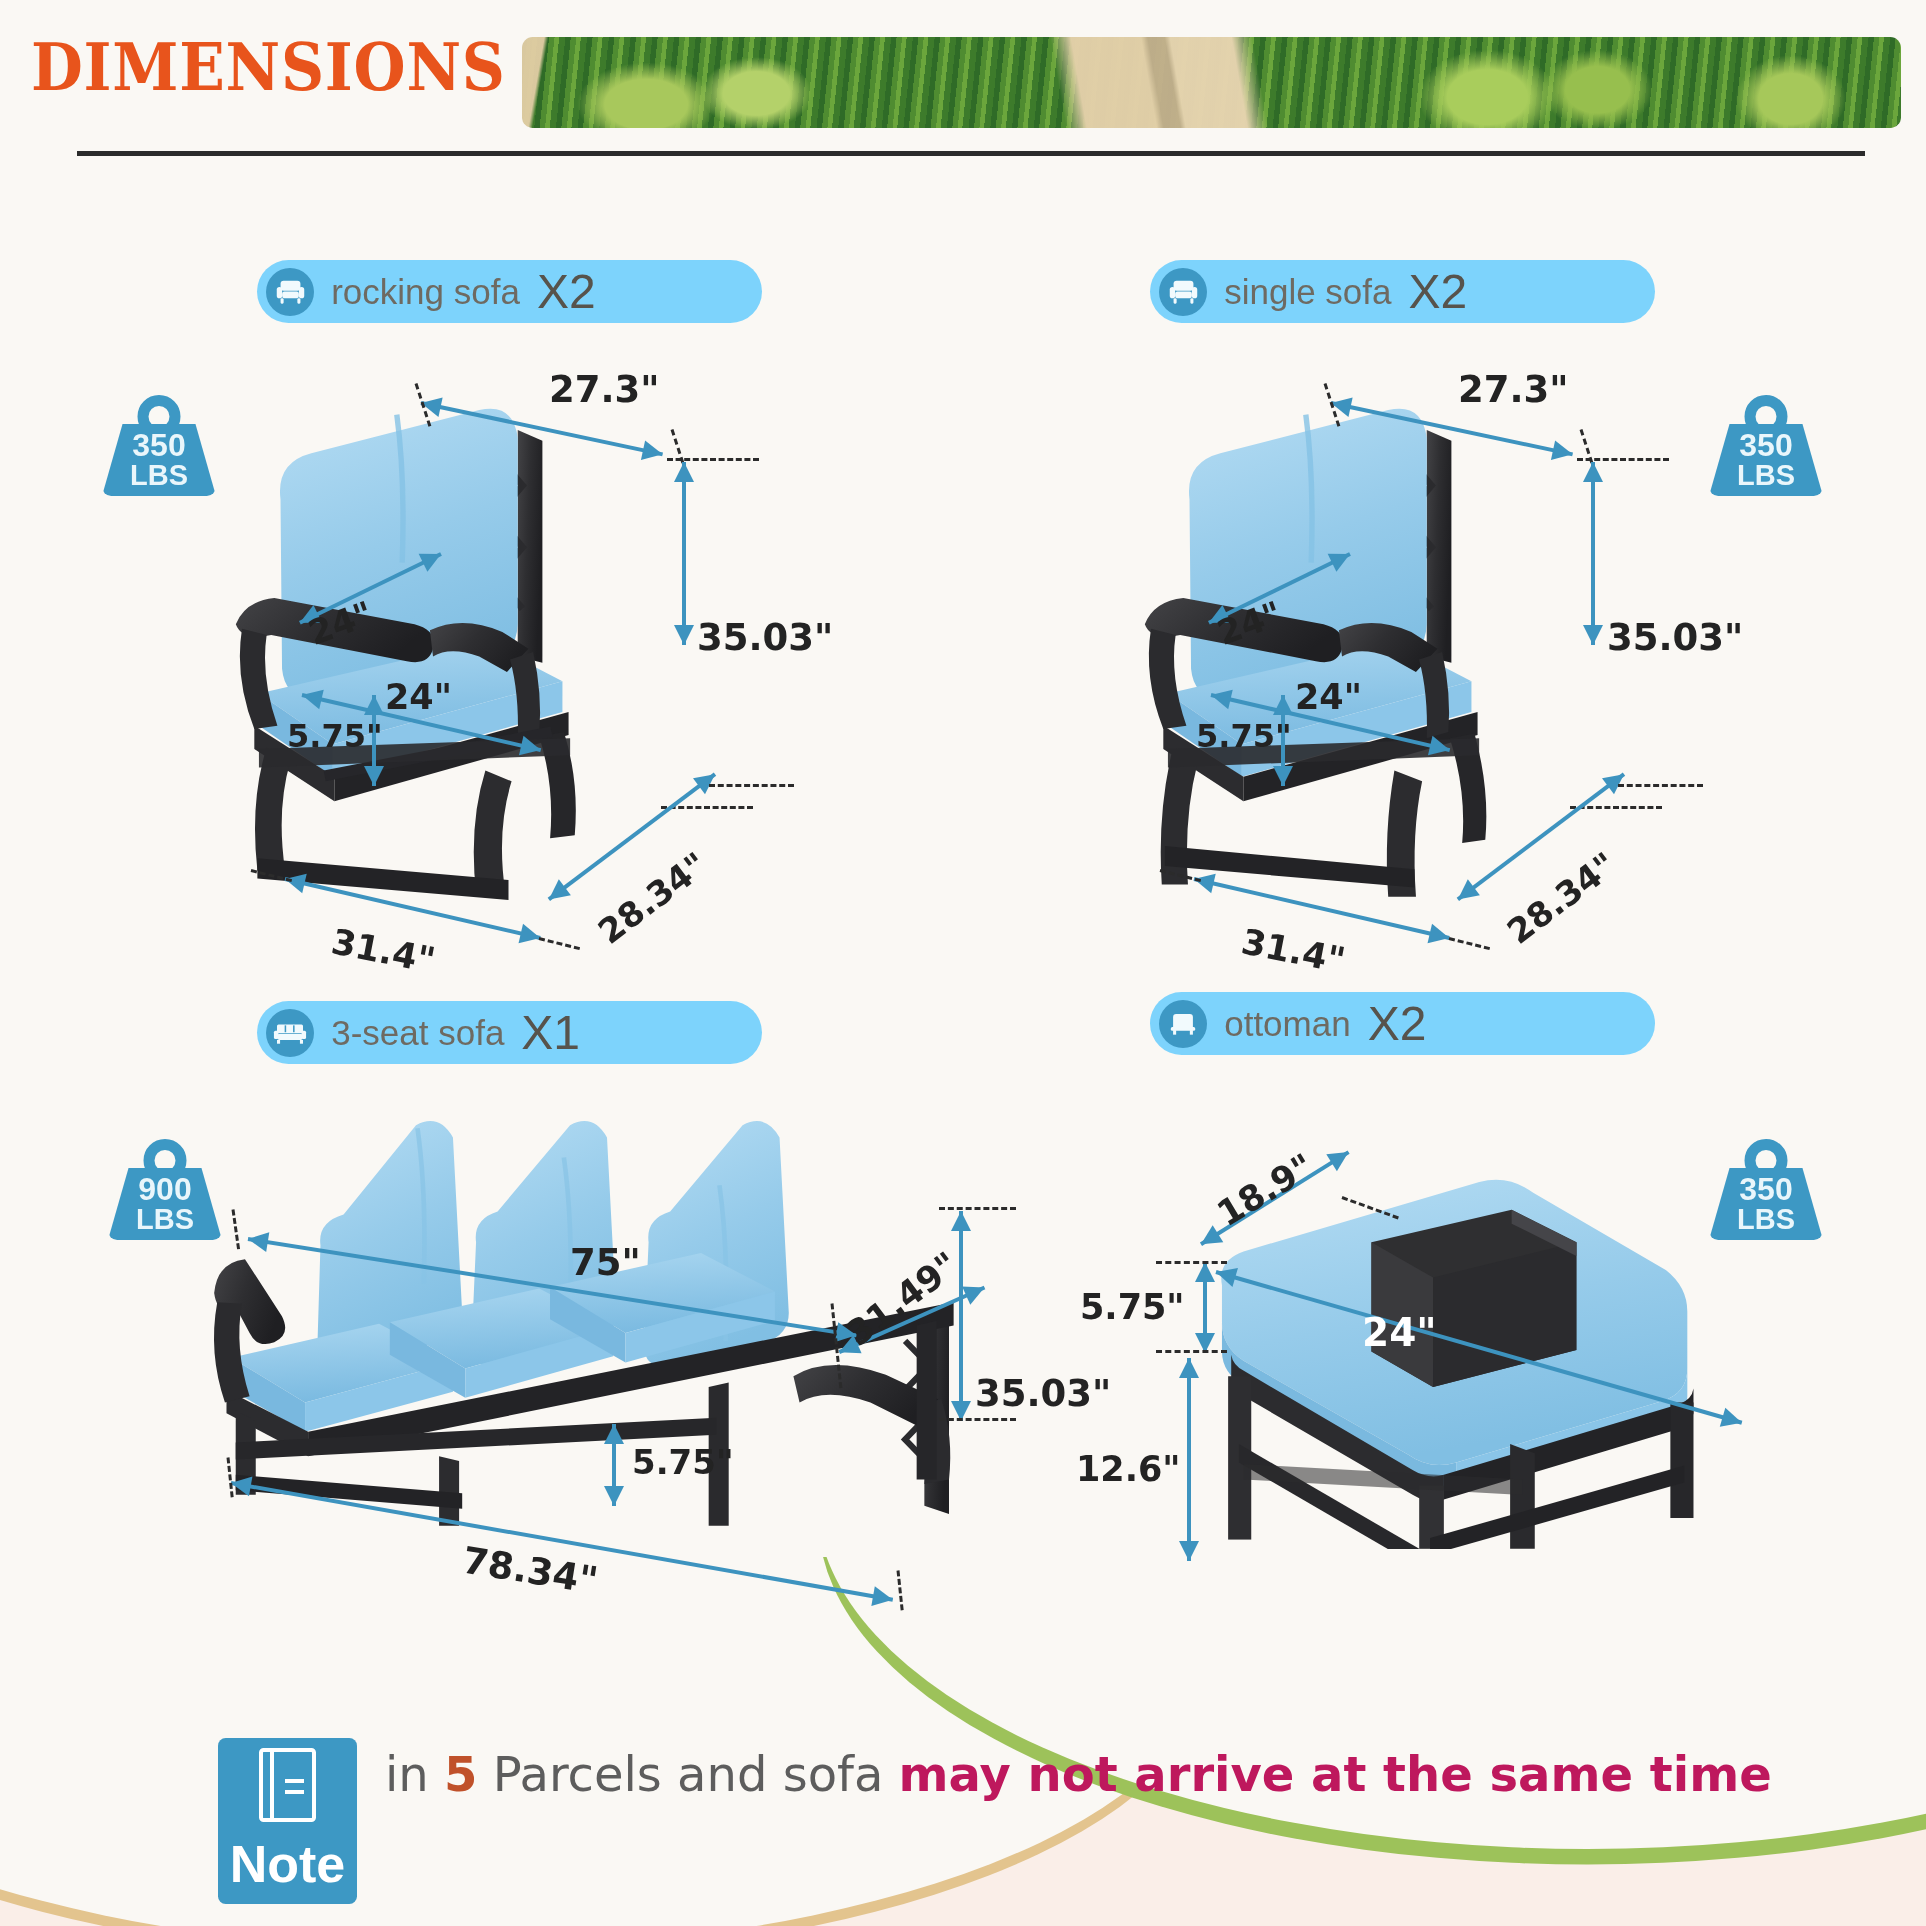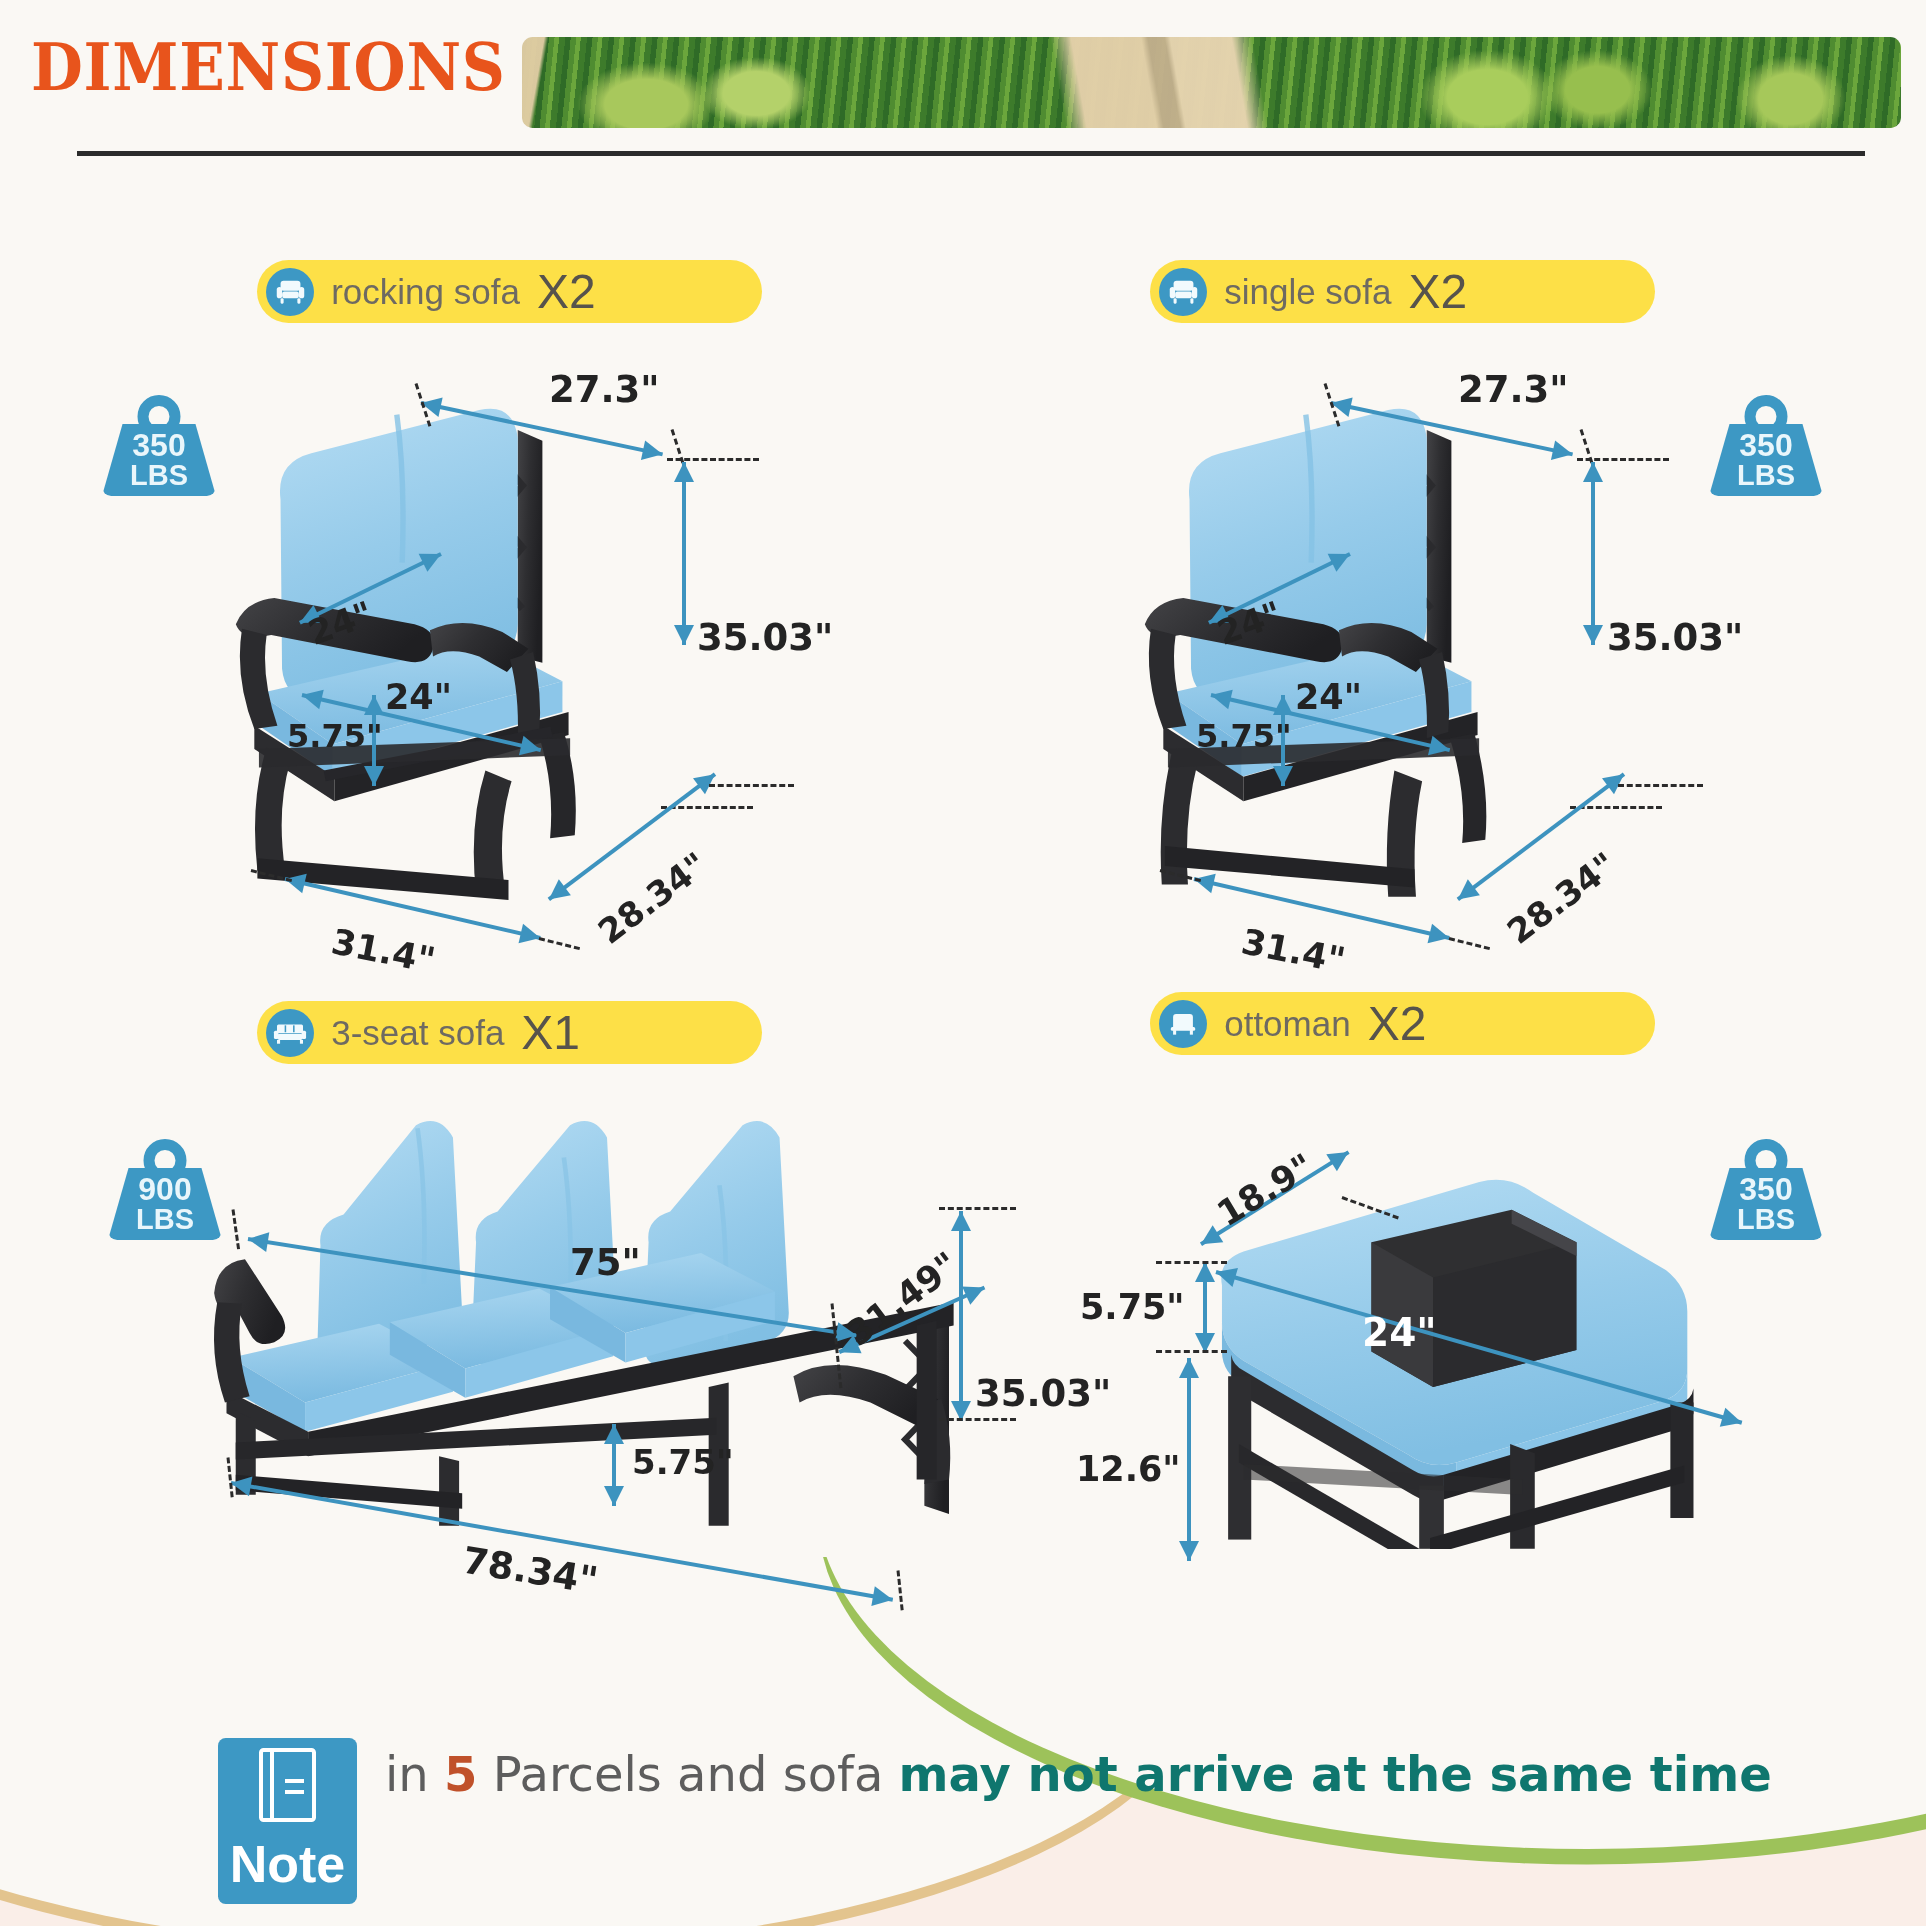--- a/index.html
+++ b/index.html
@@ -55,21 +55,21 @@
       linear-gradient(#4e8c33, #3c742a);
   }
   #header-rule {
     position:absolute; left:77px; top:151px; width:1788px; height:5.4px;
     background:#2b2b2b;
   }
 
   
   .pill {
     position:absolute; height:63px;
-    background:#fde047; border-radius:32px;
+    background:#7dd3fc; border-radius:32px;
     display:flex; align-items:center; padding-left:9.2px;
   }
   .pill-icon {
     width:48px; height:48px; border-radius:50%;
     background:#3d98c4;
     display:flex; align-items:center; justify-content:center;
     flex:0 0 auto;
   }
   .pill-label {
     margin-left:17px; font-size:35px; color:#6e6a62; white-space:nowrap;
@@ -148,21 +148,21 @@
   }
   #note-icon .l1 { top:31px; }
   #note-icon .l2 { top:42px; }
   #note-label { margin-top:12px; font-size:52px; font-weight:bold; color:#fff; }
 
   #note-text {
     position:absolute; left:385px; top:1740px; width:1464px;
     font-size:48px; line-height:1.42; color:#5d5d5d;
     font-family:"DejaVu Sans", sans-serif;
   }
-  #note-text .hl { color:#0f766e; font-weight:bold; }
+  #note-text .hl { color:#be185d; font-weight:bold; }
   #note-text .num { color:#c0512a; font-weight:bold; }
 </style>
 </head>
 <body>
 
 <div id="header">
   <div id="dimensions-title">DIMENSIONS</div>
   <div id="header-banner"></div>
   <div id="header-rule"></div>
 </div>

